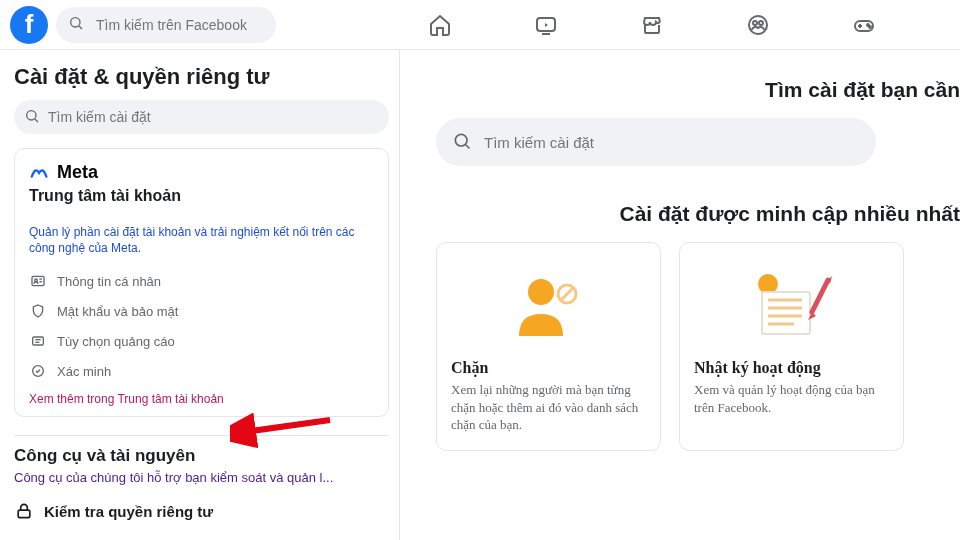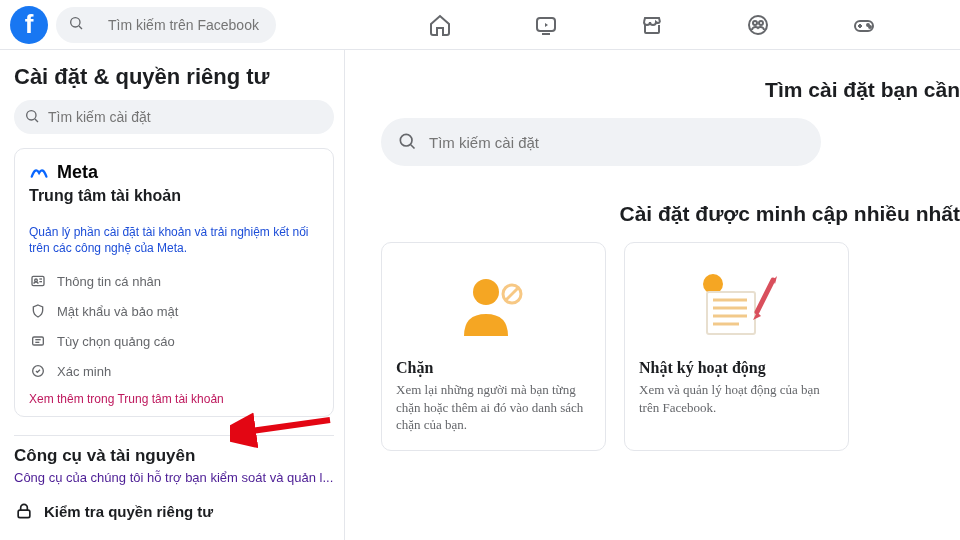--- a/index.html
+++ b/index.html
@@ -32,21 +32,21 @@
     flex-shrink: 0;
     font-family: "Segoe UI", Arial, sans-serif;
   }
   .top-search {
     display: flex; align-items: center;
     background: #f0f2f5;
     border-radius: 50px;
     height: 36px;
     padding: 0 12px;
     width: 220px;
-    gap: 24px;
+    gap: 12px;
   }
   .top-search input {
     border: none; background: transparent; outline: none;
     font-size: 14px; width: 100%;
     color: #65676b;
   }
   .nav-icons {
     flex: 1;
     display: flex;
     justify-content: center;
@@ -55,21 +55,21 @@
   }
   .nav-icons .nicon {
     width: 26px; height: 26px;
     color: #65676b;
     cursor: pointer;
     display: flex; align-items: center; justify-content: center;
   }
   
   .layout { display: flex; height: calc(100% - 50px); }
   .sidebar {
-    width: 345px;
+    width: 400px;
     border-right: 1px solid #e4e6eb;
     padding: 14px 10px 0 14px;
     overflow-y: auto;
   }
   .sidebar h1 {
     font-size: 22px;
     font-weight: 800;
     margin-bottom: 10px;
   }
   .side-search {

